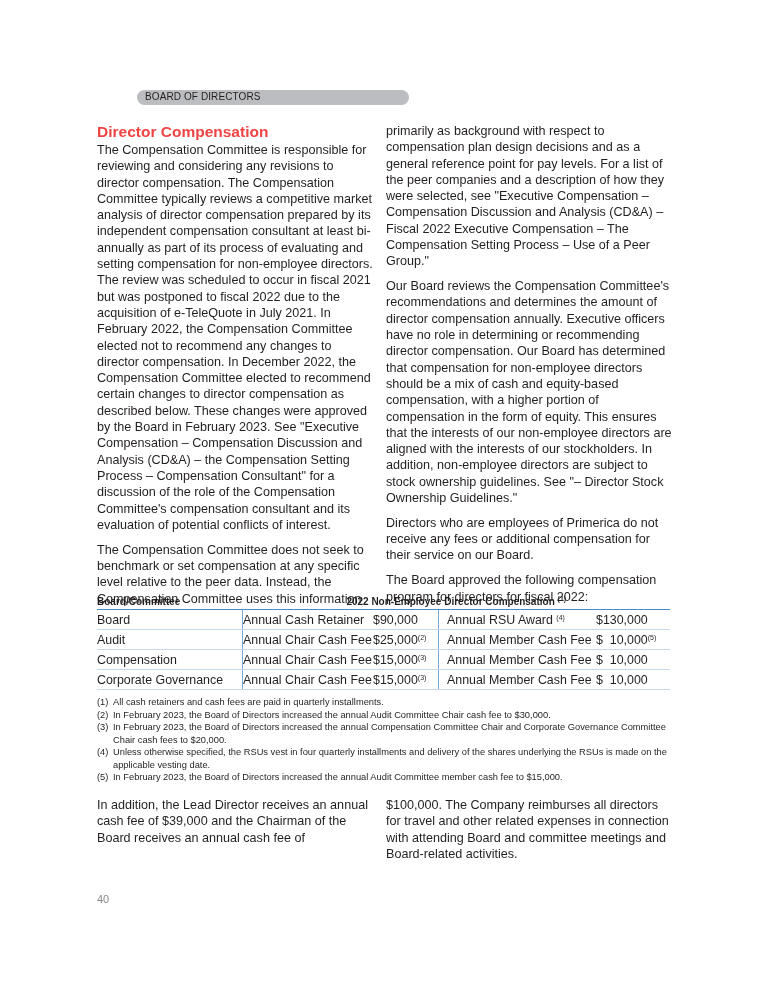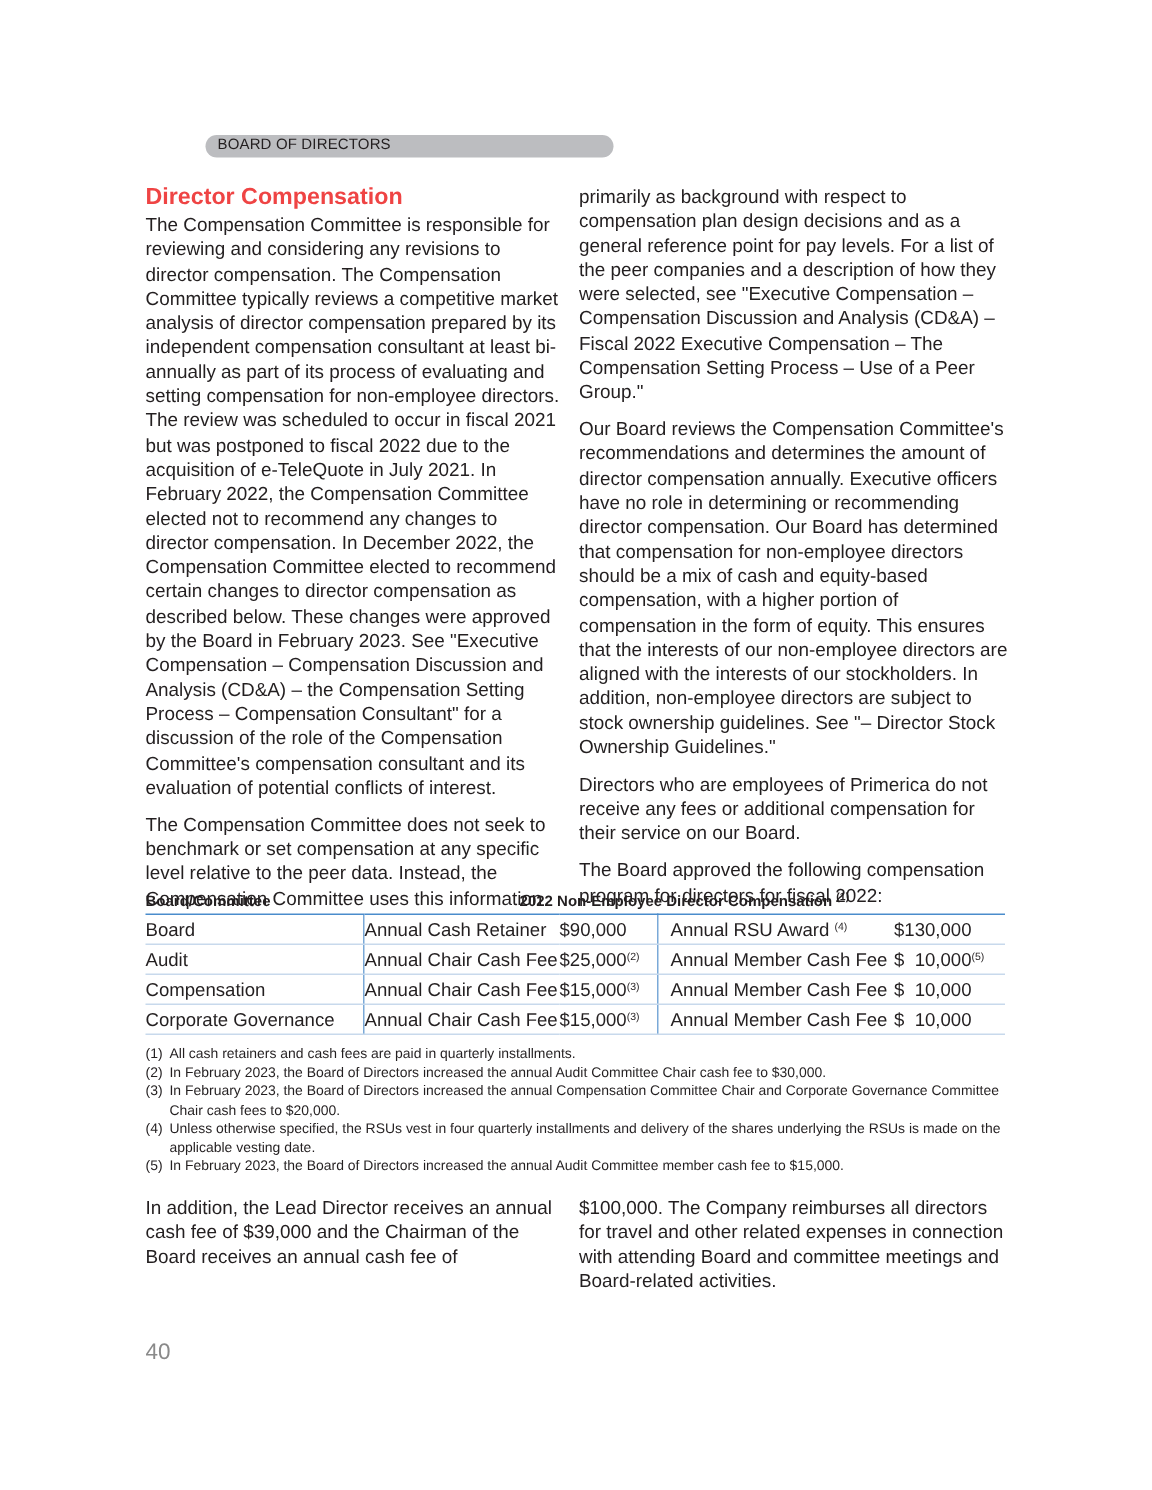--- a/index.html
+++ b/index.html
@@ -25,21 +25,21 @@
     td.c1 { width: 145px; border-right: 1.5px solid #7aa9d8; }
     td.c2 { width: 130px; }
     td.c3 { width: 65px; border-right: 1.5px solid #7aa9d8; }
     td.c4 { width: 145px; padding-left: 8px; }
     td.c5 { padding-left: 4px; }
     .notes { position: absolute; left: 97px; top: 696px; width: 580px; font-size: 9.3px; line-height: 12.5px; }
     .note { display: flex; }
     .note .num { width: 16px; flex: none; }
     .bottom-left { position: absolute; left: 97px; top: 797px; width: 280px; font-size: 12.6px; line-height: 16.3px; }
     .bottom-right { position: absolute; left: 386px; top: 797px; width: 290px; font-size: 12.6px; line-height: 16.3px; }
-    .page-num { position: absolute; left: 97px; top: 893px; font-size: 15px; color: #8a8a8a; }
+    .page-num { position: absolute; left: 97px; top: 893px; font-size: 11px; color: #8a8a8a; }
   </style>
 </head>
 <body>
 
 <div class="section-tab">
   <span>BOARD OF DIRECTORS</span>
 </div>
 
 <div class="col col-left">
   <h2 class="heading">Director Compensation</h2>

